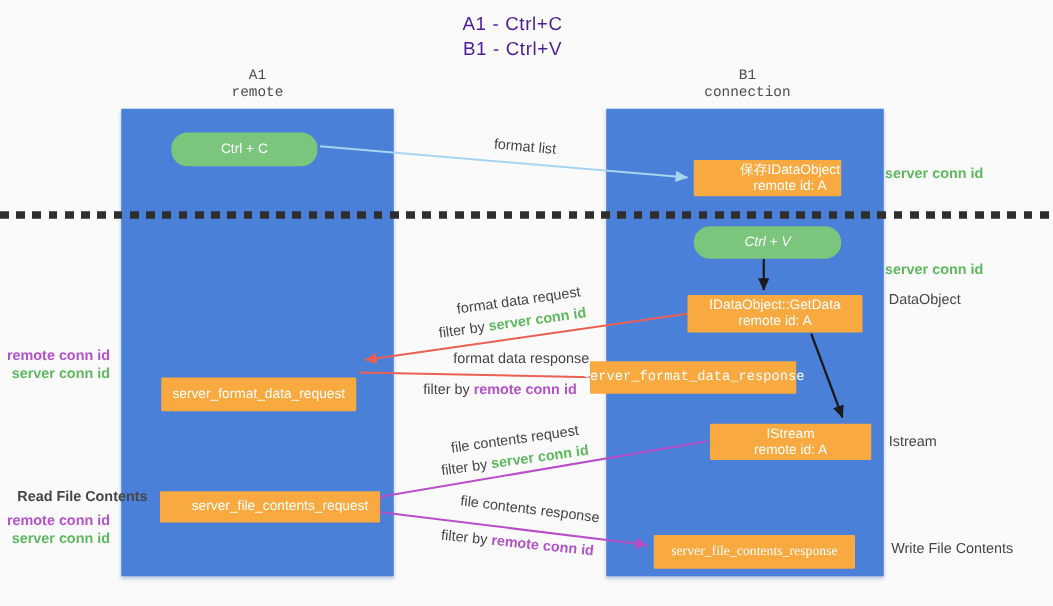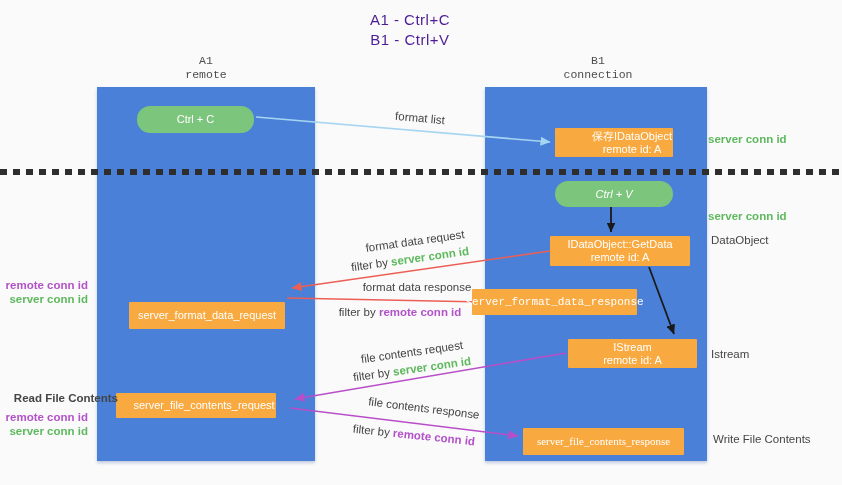--- a/index.html
+++ b/index.html
@@ -119,21 +119,21 @@
 
   <div class="abs node orange" style="left:472px; top:289px; width:165px; height:26px;font-family:Liberation Mono, monospace;">
     <div>server_format_data_response</div>
   </div>
 
   <div class="abs node orange" style="left:568px; top:339px; width:129px; height:29px;">
     <div>IStream</div>
     <div>remote id: A</div>
   </div>
 
-  <div class="abs node orange" style="left:116px; top:393px; width:160px; height:25px;padding-left:16px;">
+  <div class="abs node orange" style="left:128px; top:393px; width:176px; height:25px;padding-left:16px;">
     <div>server_file_contents_request</div>
   </div>
 
   <div class="abs node orange" style="left:523px; top:428px; width:161px; height:27px;font-family:Liberation Serif, serif;">
     <div>server_file_contents_response</div>
   </div>
 
   <div class="abs lbl center rot-dn5" style="left:372px; top:112px; width:96px;">format list</div>
 
   <div class="abs lbl center rot-up" style="left:363px; top:235px; width:104px;">format data request</div>

